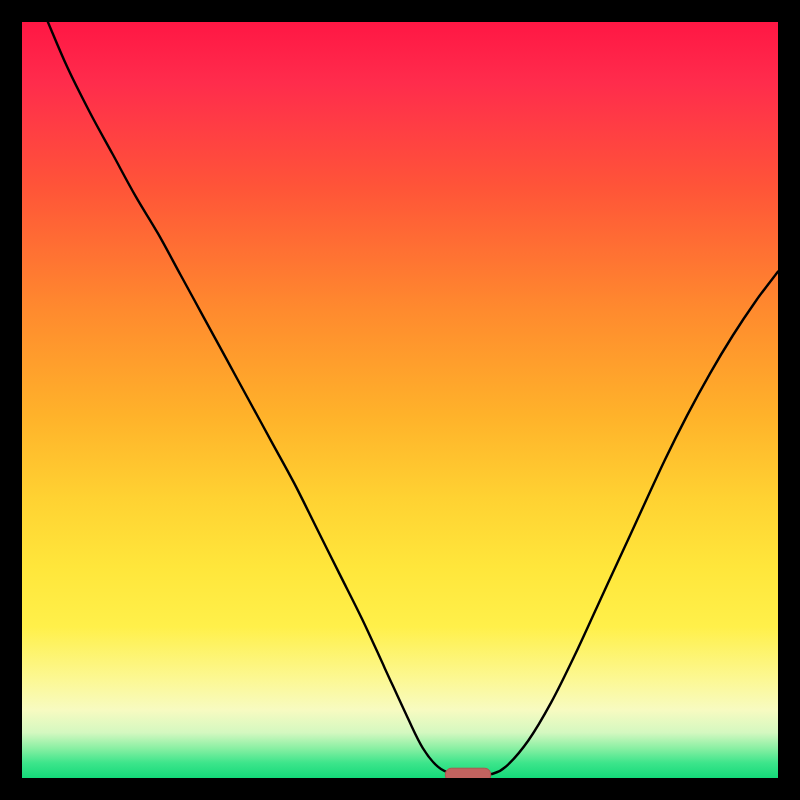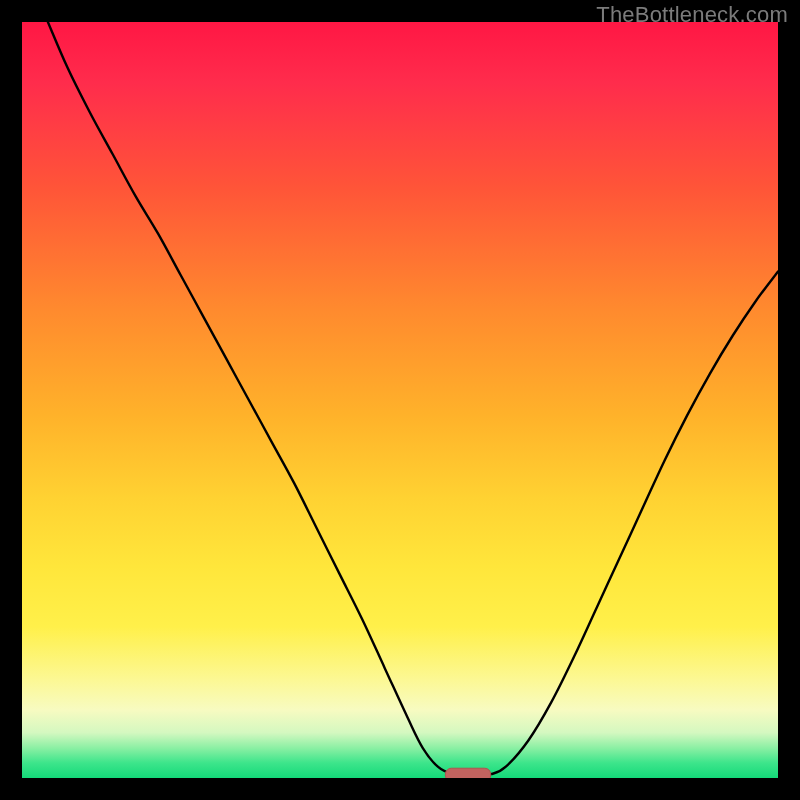--- a/index.html
+++ b/index.html
@@ -70,14 +70,13 @@
 <div class="frame">
   <div class="plot">
     <div class="gradient"></div>
     <svg class="curve" viewBox="0 0 756 756" preserveAspectRatio="none">
       <path id="curve-path" fill="none" stroke-width="2.4" stroke-linejoin="round" stroke-linecap="round" d="M 0.00 -60.48 C 4.08 -50.95, 14.52 -26.61, 22.68 -7.56 C 30.84 11.49, 37.20 27.67, 45.36 45.36 C 53.52 63.05, 59.88 75.07, 68.04 90.72 C 76.20 106.37, 82.56 117.33, 90.72 132.30 C 98.88 147.27, 105.24 159.59, 113.40 173.88 C 121.56 188.17, 127.92 197.39, 136.08 211.68 C 144.24 225.97, 150.60 238.29, 158.76 253.26 C 166.92 268.23, 173.28 279.87, 181.44 294.84 C 189.60 309.81, 195.96 321.45, 204.12 336.42 C 212.28 351.39, 218.64 363.03, 226.80 378.00 C 234.96 392.97, 241.32 404.61, 249.48 419.58 C 257.64 434.55, 264.00 445.51, 272.16 461.16 C 280.32 476.81, 286.68 490.19, 294.84 506.52 C 303.00 522.85, 309.36 535.55, 317.52 551.88 C 325.68 568.21, 332.04 580.23, 340.20 597.24 C 348.36 614.25, 354.72 628.69, 362.88 646.38 C 371.04 664.07, 378.76 681.23, 385.56 695.52 C 392.36 709.81, 395.24 716.91, 400.68 725.76 C 406.12 734.61, 410.36 739.90, 415.80 744.66 C 421.24 749.42, 425.48 750.59, 430.92 752.22 C 436.36 753.85, 441.96 753.46, 446.04 753.73 C 450.12 754.00, 449.52 754.00, 453.60 753.73 C 457.68 753.46, 463.28 753.85, 468.72 752.22 C 474.16 750.59, 477.04 750.78, 483.84 744.66 C 490.64 738.54, 498.36 729.77, 506.52 718.20 C 514.68 706.63, 521.04 695.37, 529.20 680.40 C 537.36 665.43, 543.72 652.05, 551.88 635.04 C 560.04 618.03, 566.40 603.59, 574.56 585.90 C 582.72 568.21, 589.08 554.45, 597.24 536.76 C 605.40 519.07, 611.76 505.31, 619.92 487.62 C 628.08 469.93, 634.44 455.49, 642.60 438.48 C 650.76 421.47, 657.12 408.77, 665.28 393.12 C 673.44 377.47, 679.80 365.83, 687.96 351.54 C 696.12 337.25, 702.48 326.67, 710.64 313.74 C 718.80 300.81, 725.16 291.29, 733.32 279.72 C 741.48 268.15, 751.92 254.92, 756.00 249.48" stroke="#000000"></path>
     </svg>
     <svg class="marker" viewBox="0 0 756 756" preserveAspectRatio="none">
       <rect id="marker-rect" rx="6" ry="6" height="13" x="423.36" y="746.22" width="45.36" fill="#c1635f" stroke="#b0544f" stroke-width="1"></rect>
     </svg>
   </div>
-  <div class="watermark">TheBottleneck.com</div>
 </div>
 
 </body></html>

